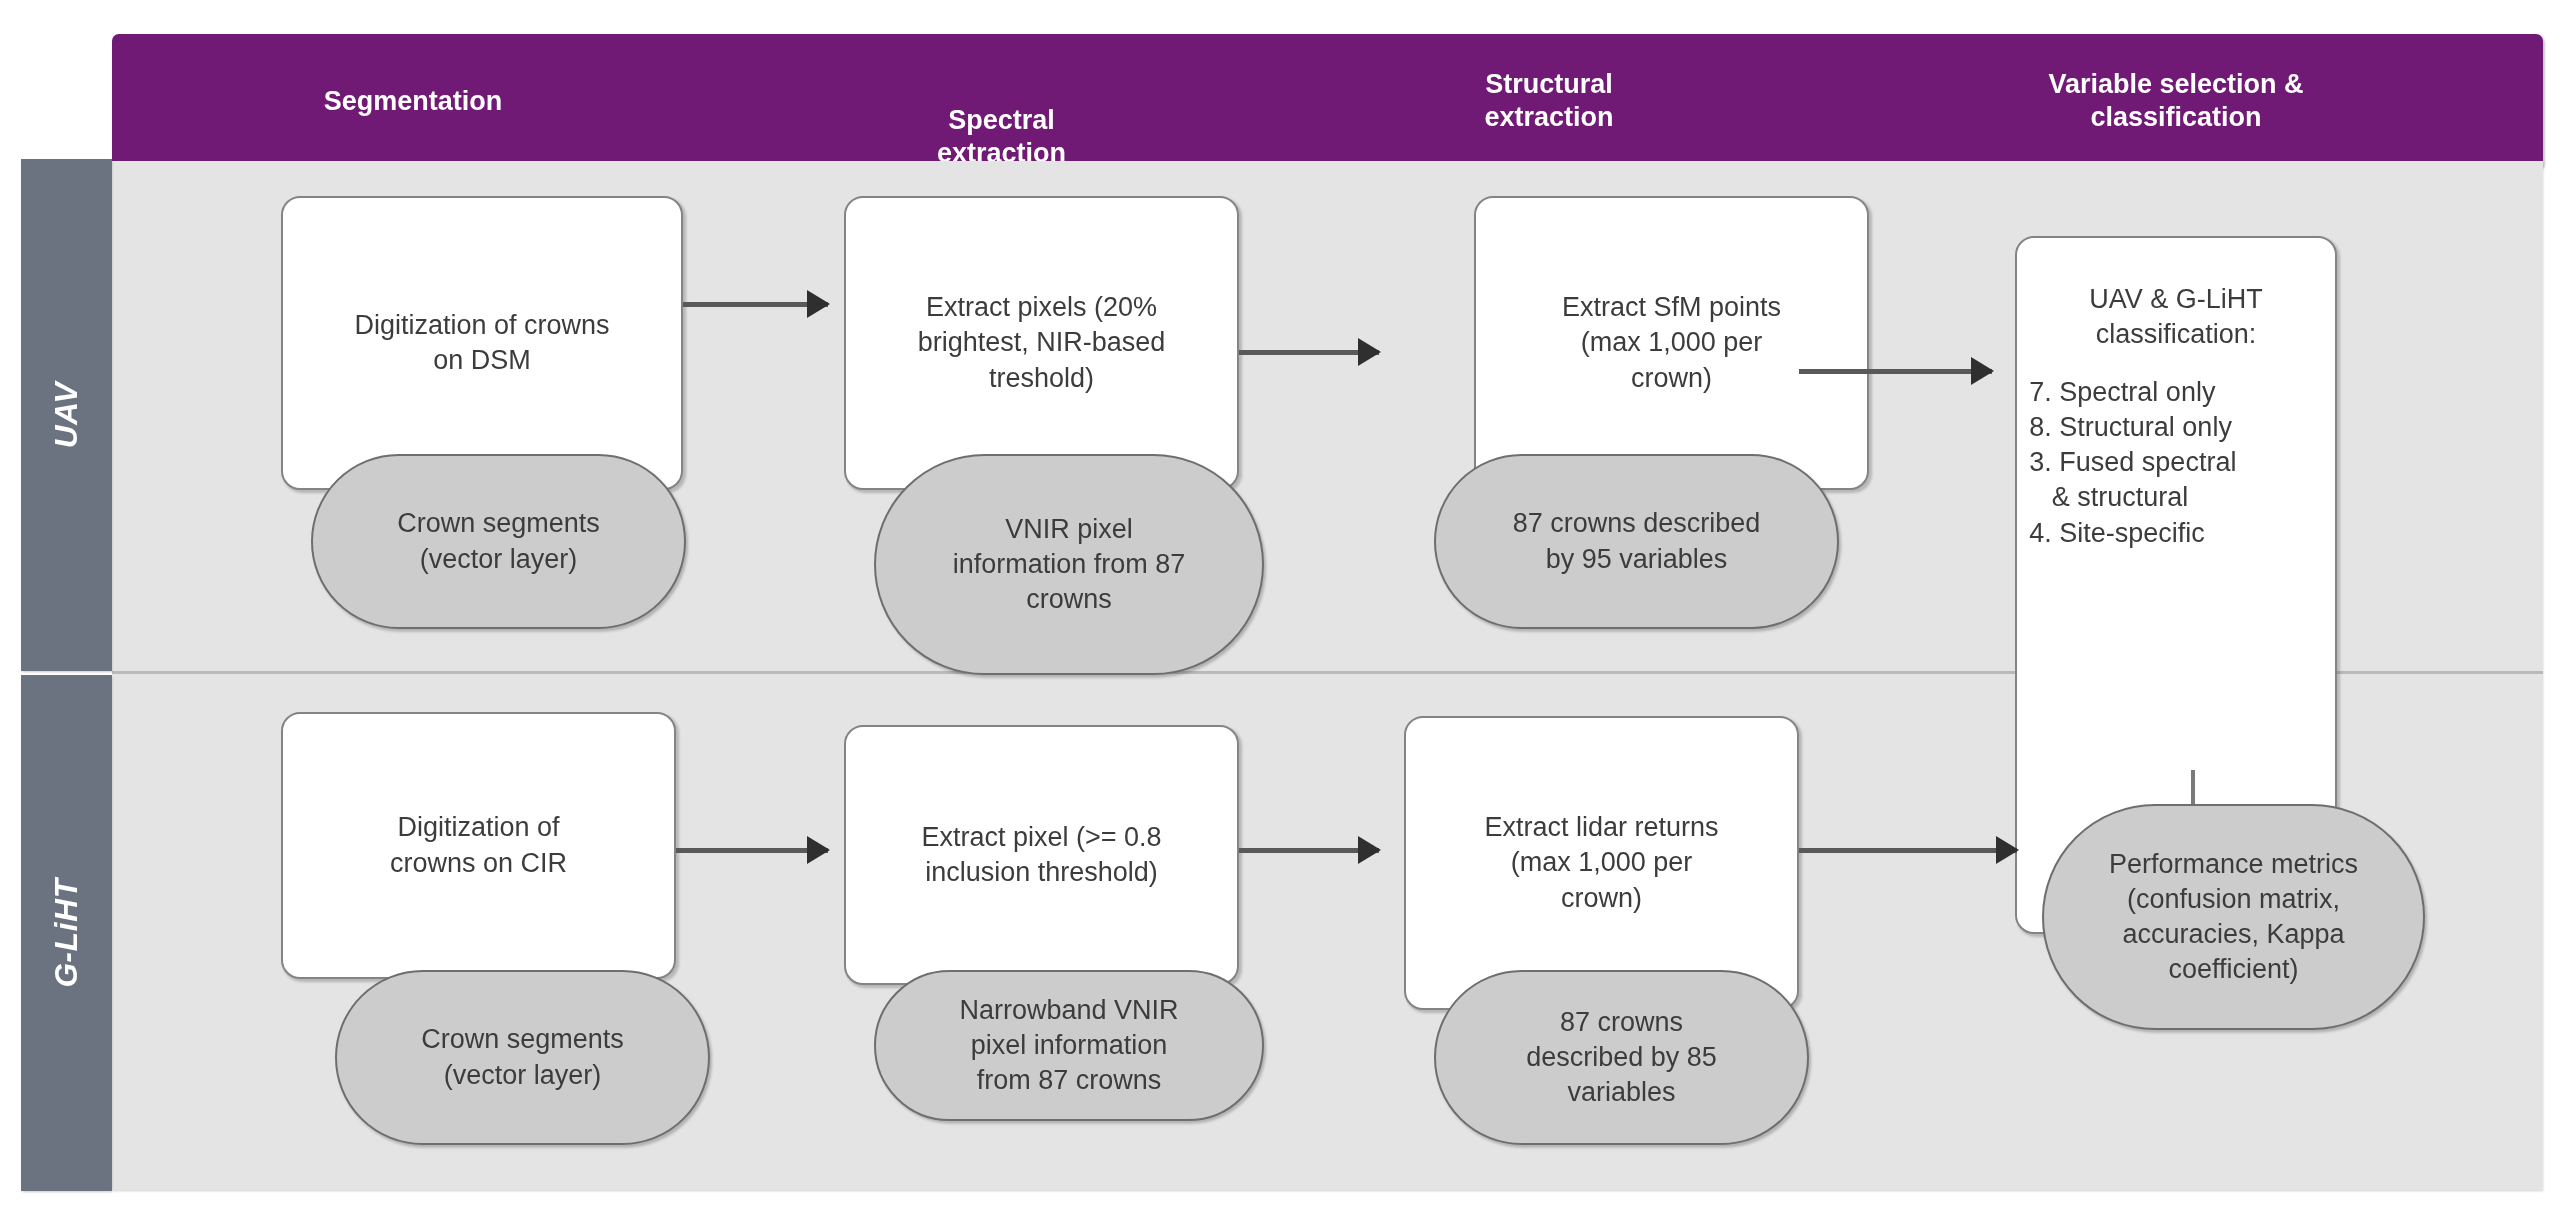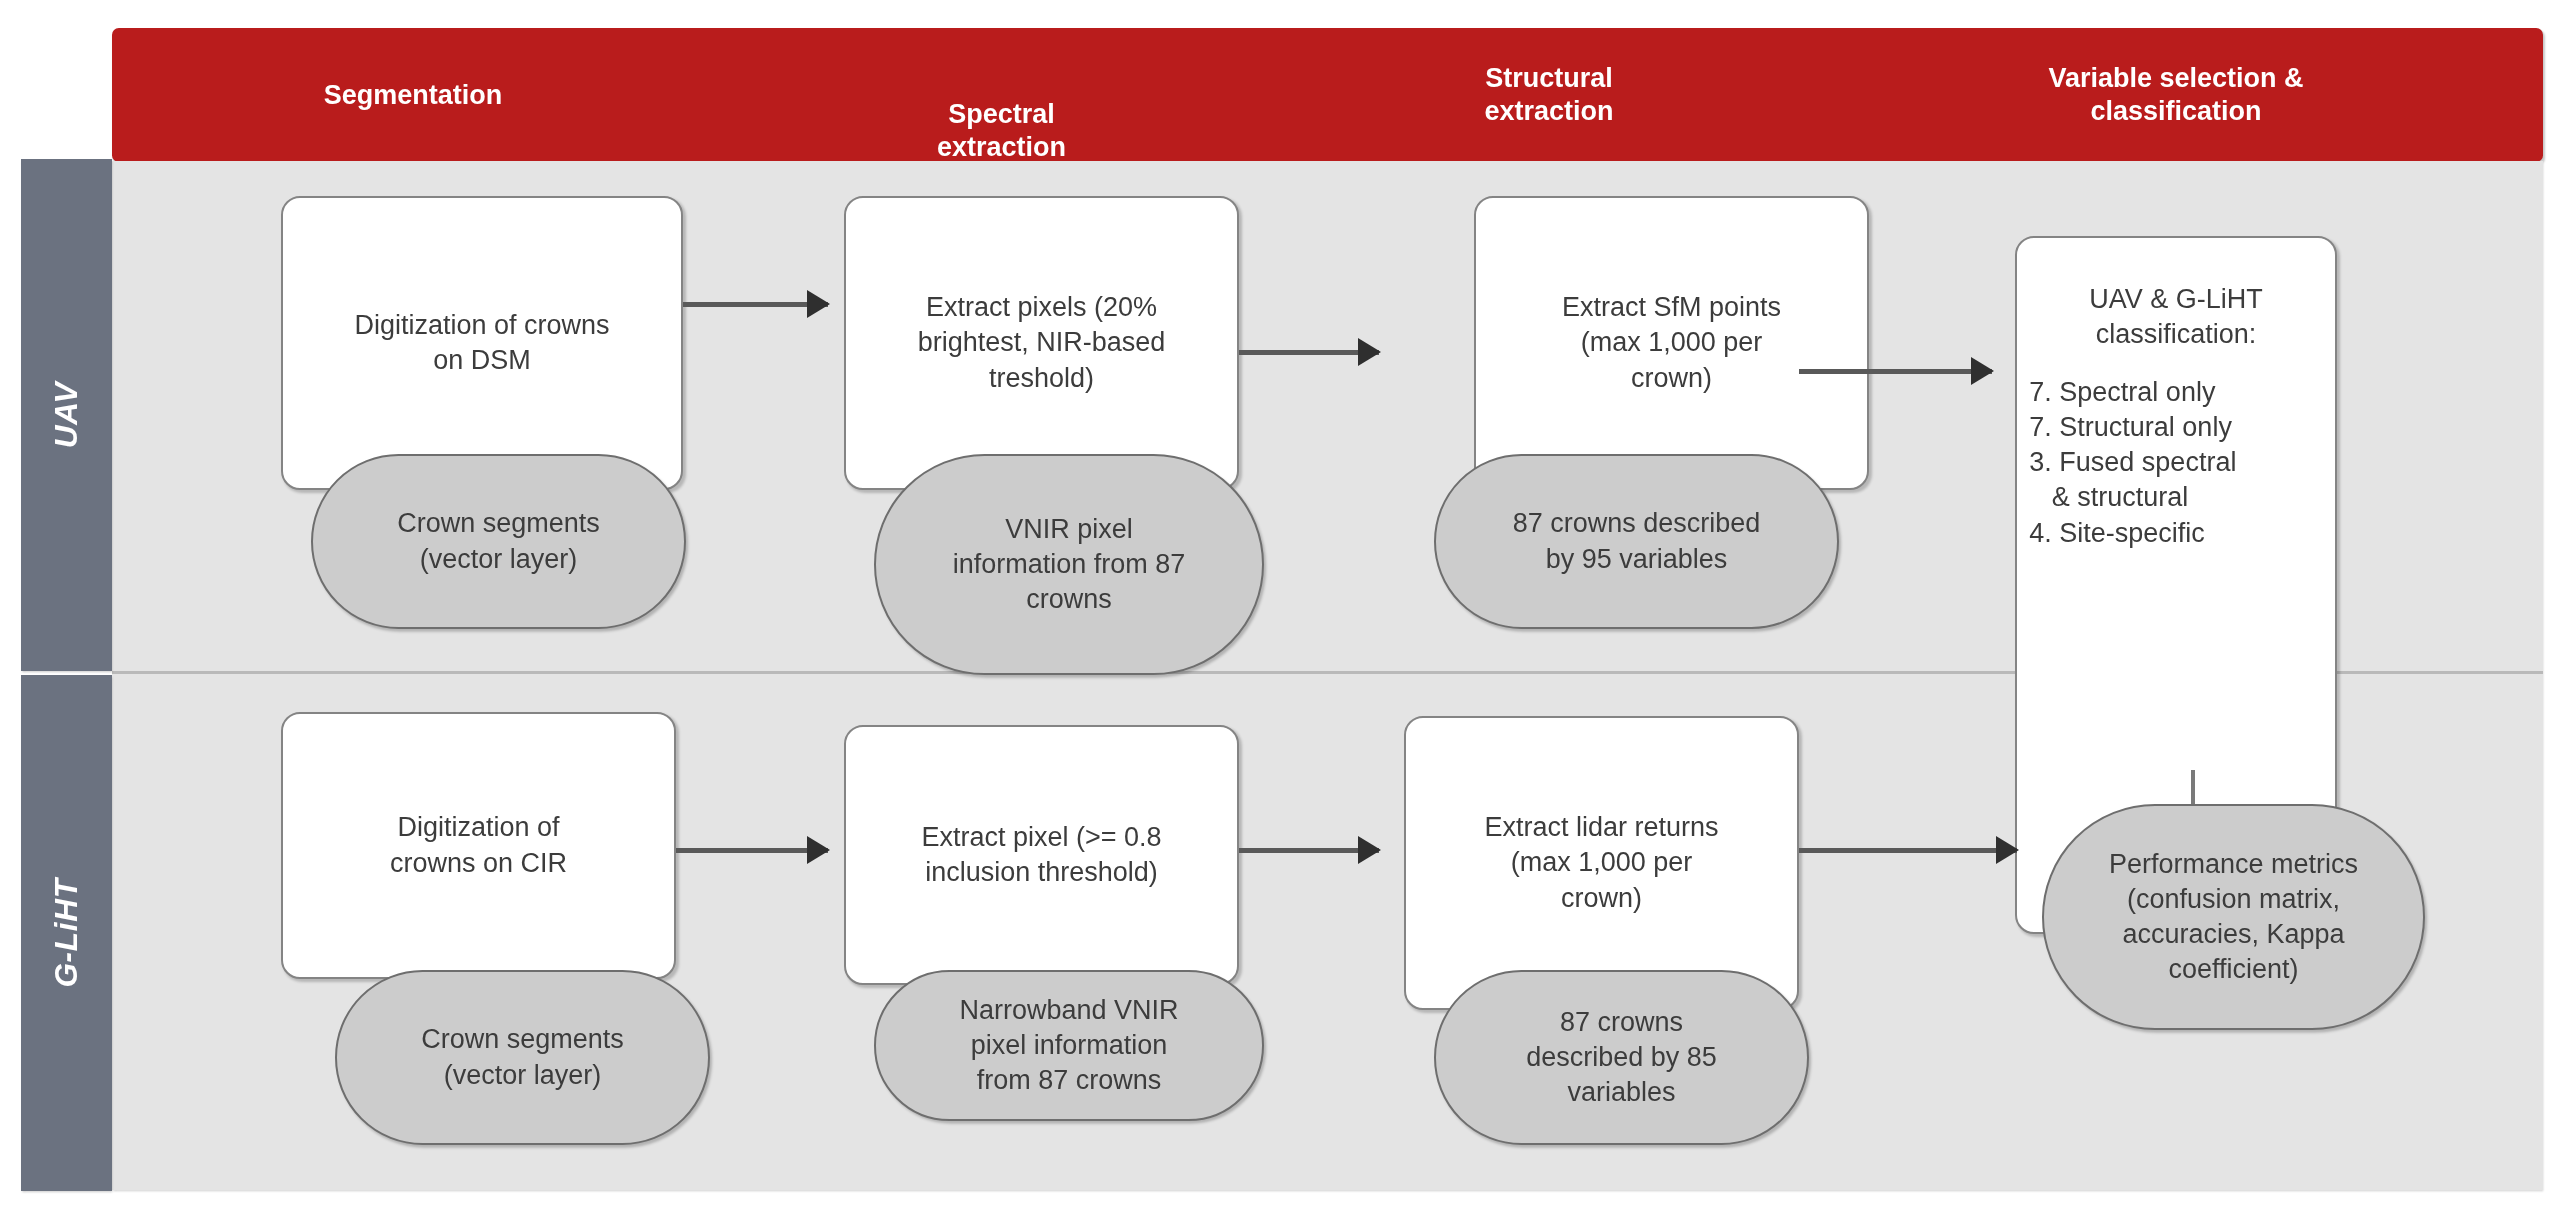--- a/index.html
+++ b/index.html
@@ -2,22 +2,22 @@
 <html style="font-size:11px"><head>
 <meta charset="utf-8">
 <style>
   html,body{margin:0;padding:0;background:#ffffff;}
   body{width:2576px;height:1213px;position:relative;
        font-family:"Liberation Sans","DejaVu Sans",sans-serif;
        -webkit-font-smoothing:antialiased;}
   #stage{position:absolute;left:0;top:0;width:2576px;height:1213px;overflow:hidden;background:#fff;}
 
   
-  .header-bar{position:absolute;left:112px;top:28px;width:2431px;height:134px;
-              background:#b91c1c;border-radius:6.8px;
+  .header-bar{position:absolute;left:112px;top:34px;width:2431px;height:134px;
+              background:#701a75;border-radius:6.8px;
               box-shadow:1.4px 2.1px 2.1px rgba(0,0,0,.22);}
   .header-cell{position:absolute;top:0;height:134px;display:flex;align-items:center;
                justify-content:center;text-align:center;color:#ffffff;
                font-size:27px;font-weight:bold;line-height:1.22;}
 
   .content-panel{position:absolute;left:112px;top:161px;width:2431px;height:1029px;
                  background:#e4e4e4;box-shadow:1.4px 2.1px 2.1px rgba(0,0,0,.18);}
   .row-divider{position:absolute;left:112px;top:671px;width:2431px;height:3.4px;background:#b9b9b9;}
 
   .row-label{position:absolute;left:20.5px;width:91px;background:#6b7280;
@@ -96,21 +96,21 @@
   <div class="conn" style="left:1799px;top:369px;width:193px;">
     <span class="head"></span>
   </div>
 
   <div class="pbox topalign" style="left:2015px;top:236px;width:322px;height:698px;">
     <div style="width:100%;">
       <div class="ctitle">UAV &amp; G-LiHT<br>classification:</div>
       <div class="gap"></div>
       <ul class="clist">
         <li>7. Spectral only</li>
-        <li>7. Structural only</li>
+        <li>8. Structural only</li>
         <li>3. Fused spectral</li>
         <li>   &amp; structural</li>
         <li>4. Site-specific</li>
       </ul>
     </div>
   </div>
 
   <div class="vconn" style="left:2191px;top:770px;height:41px;"></div>
 
   <div class="pill" style="left:2042px;top:804px;width:383px;height:226px;">Performance metrics<br>(confusion matrix,<br>accuracies, Kappa<br>coefficient)</div>

